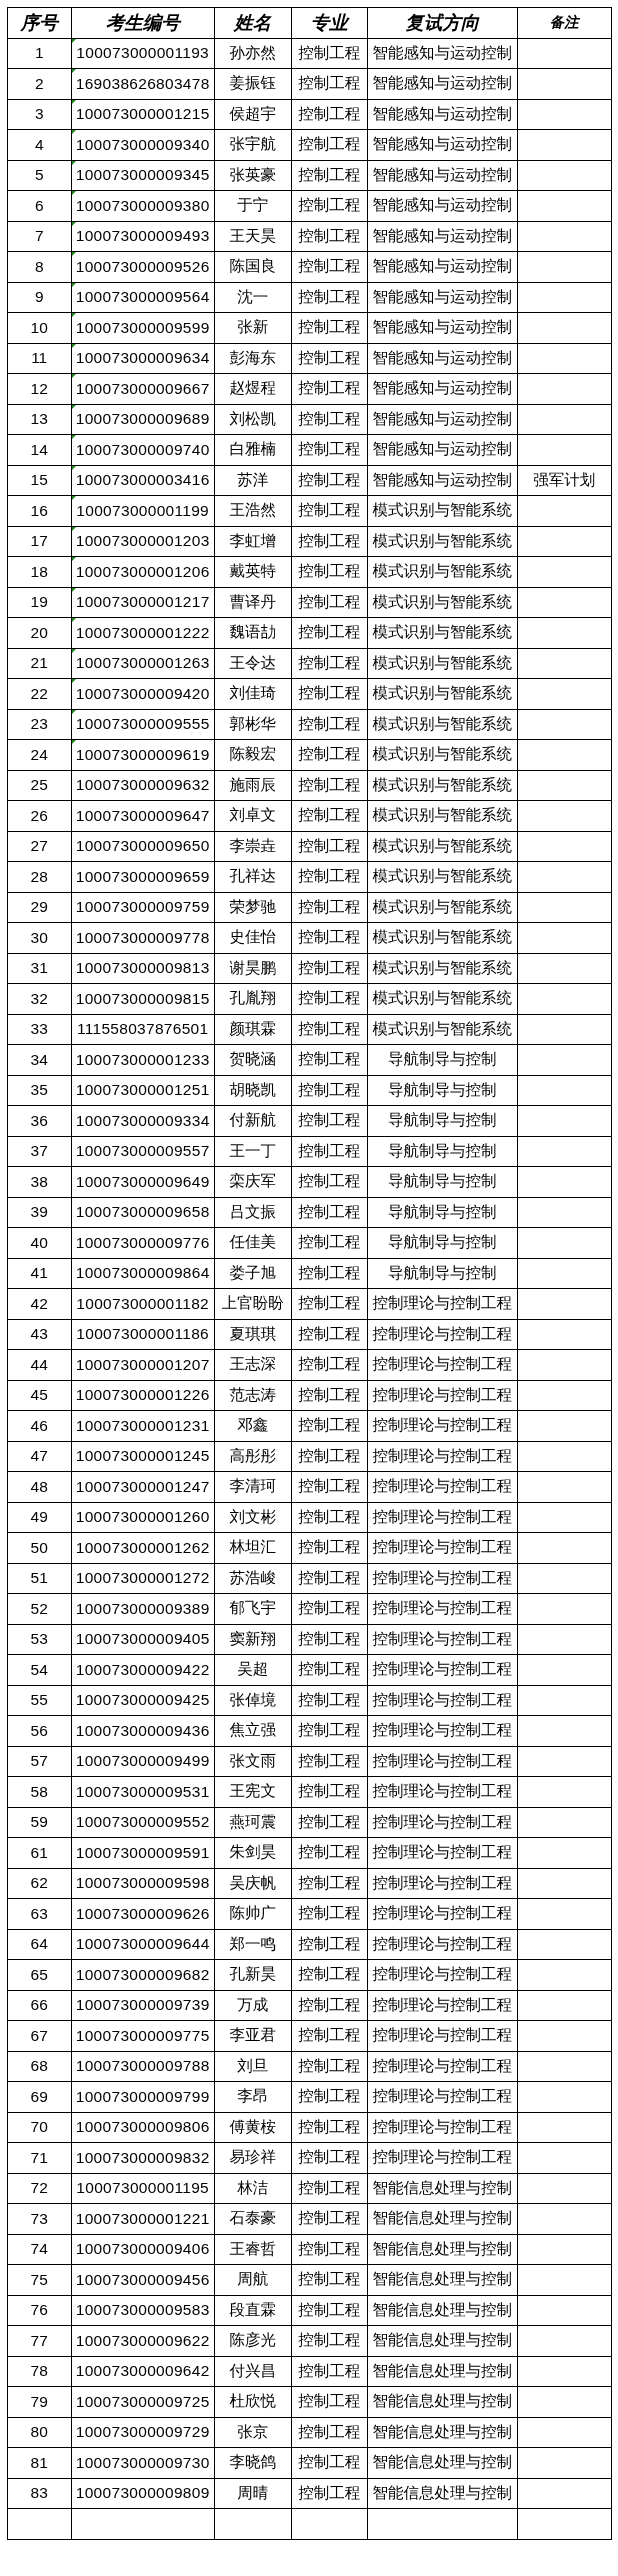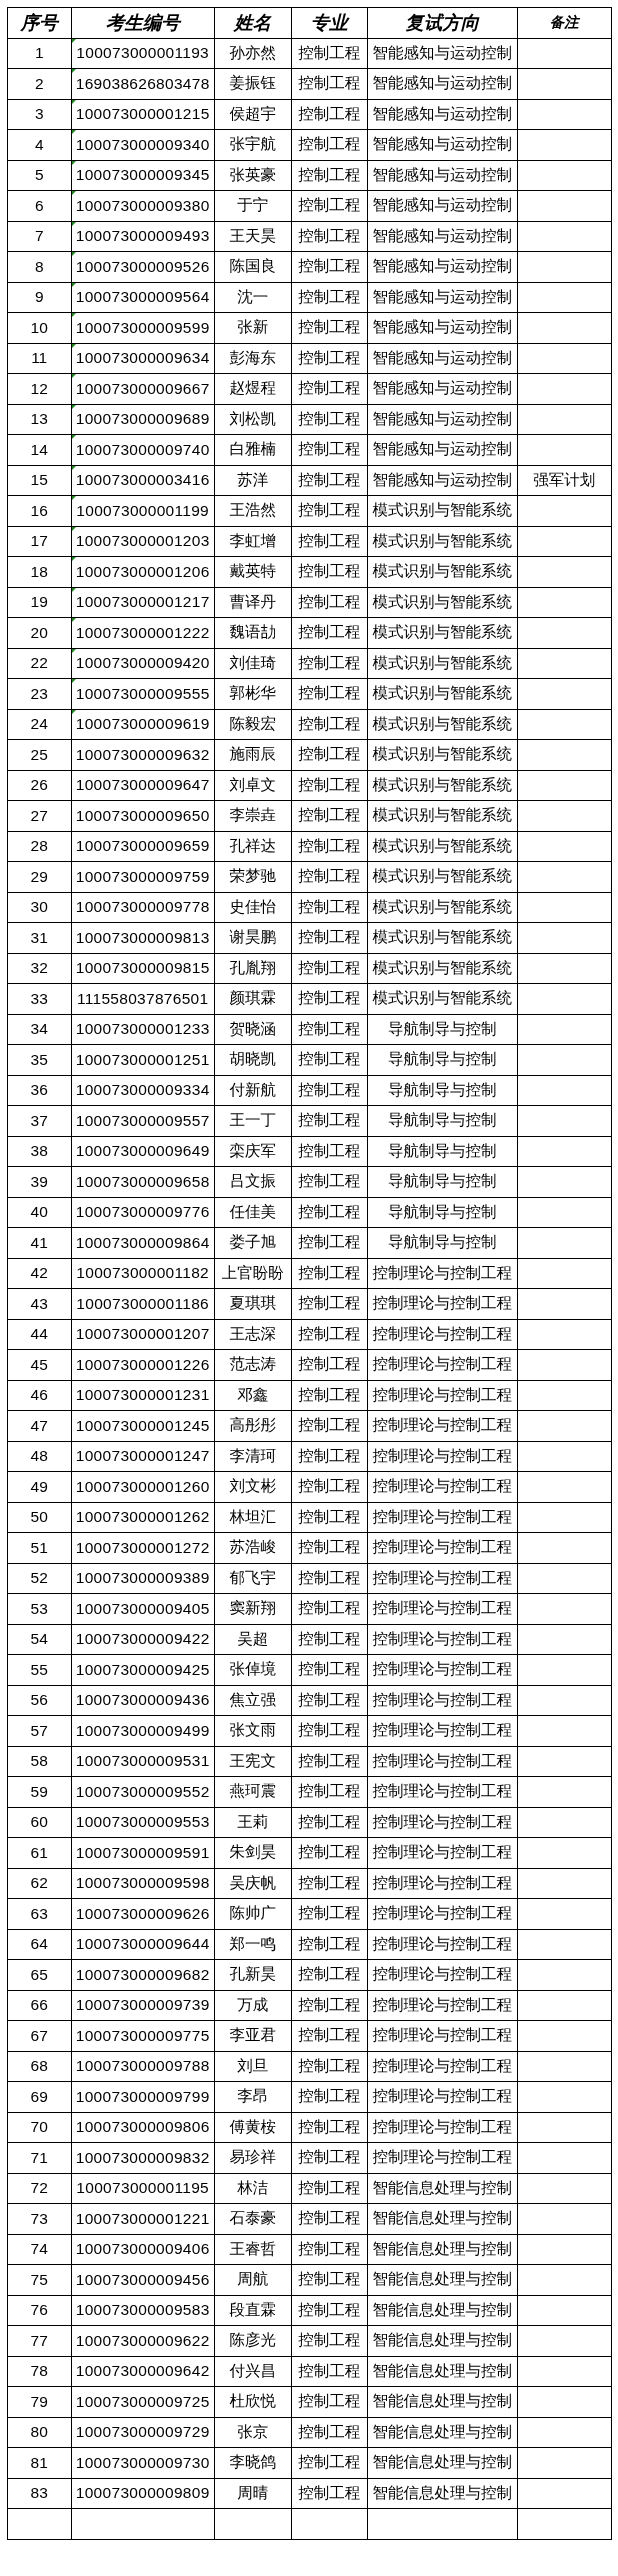--- a/index.html
+++ b/index.html
@@ -231,20 +231,28 @@
     </tr>
         <tr class="data-row">
       <td class="c-no"><span class="cell-text">20</span></td>
       <td class="c-id"><span class="tri" style="border-top-color: rgb(31, 138, 31);"></span><span class="cell-text">100073000001222</span></td>
       <td class="c-name"><span class="cell-text">魏语劼</span></td>
       <td class="c-major"><span class="cell-text">控制工程</span></td>
       <td class="c-dir"><span class="cell-text">模式识别与智能系统</span></td>
       <td class="c-note"><span class="cell-text"></span></td>
     </tr>
         <tr class="data-row">
+      <td class="c-no"><span class="cell-text">21</span></td>
+      <td class="c-id"><span class="tri" style="border-top-color: rgb(31, 138, 31);"></span><span class="cell-text">100073000001263</span></td>
+      <td class="c-name"><span class="cell-text">王令达</span></td>
+      <td class="c-major"><span class="cell-text">控制工程</span></td>
+      <td class="c-dir"><span class="cell-text">模式识别与智能系统</span></td>
+      <td class="c-note"><span class="cell-text"></span></td>
+    </tr>
+        <tr class="data-row">
       <td class="c-no"><span class="cell-text">22</span></td>
       <td class="c-id"><span class="tri" style="border-top-color: rgb(31, 138, 31);"></span><span class="cell-text">100073000009420</span></td>
       <td class="c-name"><span class="cell-text">刘佳琦</span></td>
       <td class="c-major"><span class="cell-text">控制工程</span></td>
       <td class="c-dir"><span class="cell-text">模式识别与智能系统</span></td>
       <td class="c-note"><span class="cell-text"></span></td>
     </tr>
         <tr class="data-row">
       <td class="c-no"><span class="cell-text">23</span></td>
       <td class="c-id"><span class="tri" style="border-top-color: rgb(31, 138, 31);"></span><span class="cell-text">100073000009555</span></td>
@@ -530,28 +538,20 @@
       <td class="c-id"><span class="cell-text">100073000009531</span></td>
       <td class="c-name"><span class="cell-text">王宪文</span></td>
       <td class="c-major"><span class="cell-text">控制工程</span></td>
       <td class="c-dir"><span class="cell-text">控制理论与控制工程</span></td>
       <td class="c-note"><span class="cell-text"></span></td>
     </tr>
         <tr class="data-row">
       <td class="c-no"><span class="cell-text">59</span></td>
       <td class="c-id"><span class="cell-text">100073000009552</span></td>
       <td class="c-name"><span class="cell-text">燕珂震</span></td>
-      <td class="c-major"><span class="cell-text">控制工程</span></td>
-      <td class="c-dir"><span class="cell-text">控制理论与控制工程</span></td>
-      <td class="c-note"><span class="cell-text"></span></td>
-    </tr>
-        <tr class="data-row">
-      <td class="c-no"><span class="cell-text">60</span></td>
-      <td class="c-id"><span class="cell-text">100073000009553</span></td>
-      <td class="c-name"><span class="cell-text">王莉</span></td>
       <td class="c-major"><span class="cell-text">控制工程</span></td>
       <td class="c-dir"><span class="cell-text">控制理论与控制工程</span></td>
       <td class="c-note"><span class="cell-text"></span></td>
     </tr>
         <tr class="data-row">
       <td class="c-no"><span class="cell-text">61</span></td>
       <td class="c-id"><span class="cell-text">100073000009591</span></td>
       <td class="c-name"><span class="cell-text">朱剑昊</span></td>
       <td class="c-major"><span class="cell-text">控制工程</span></td>
       <td class="c-dir"><span class="cell-text">控制理论与控制工程</span></td>

